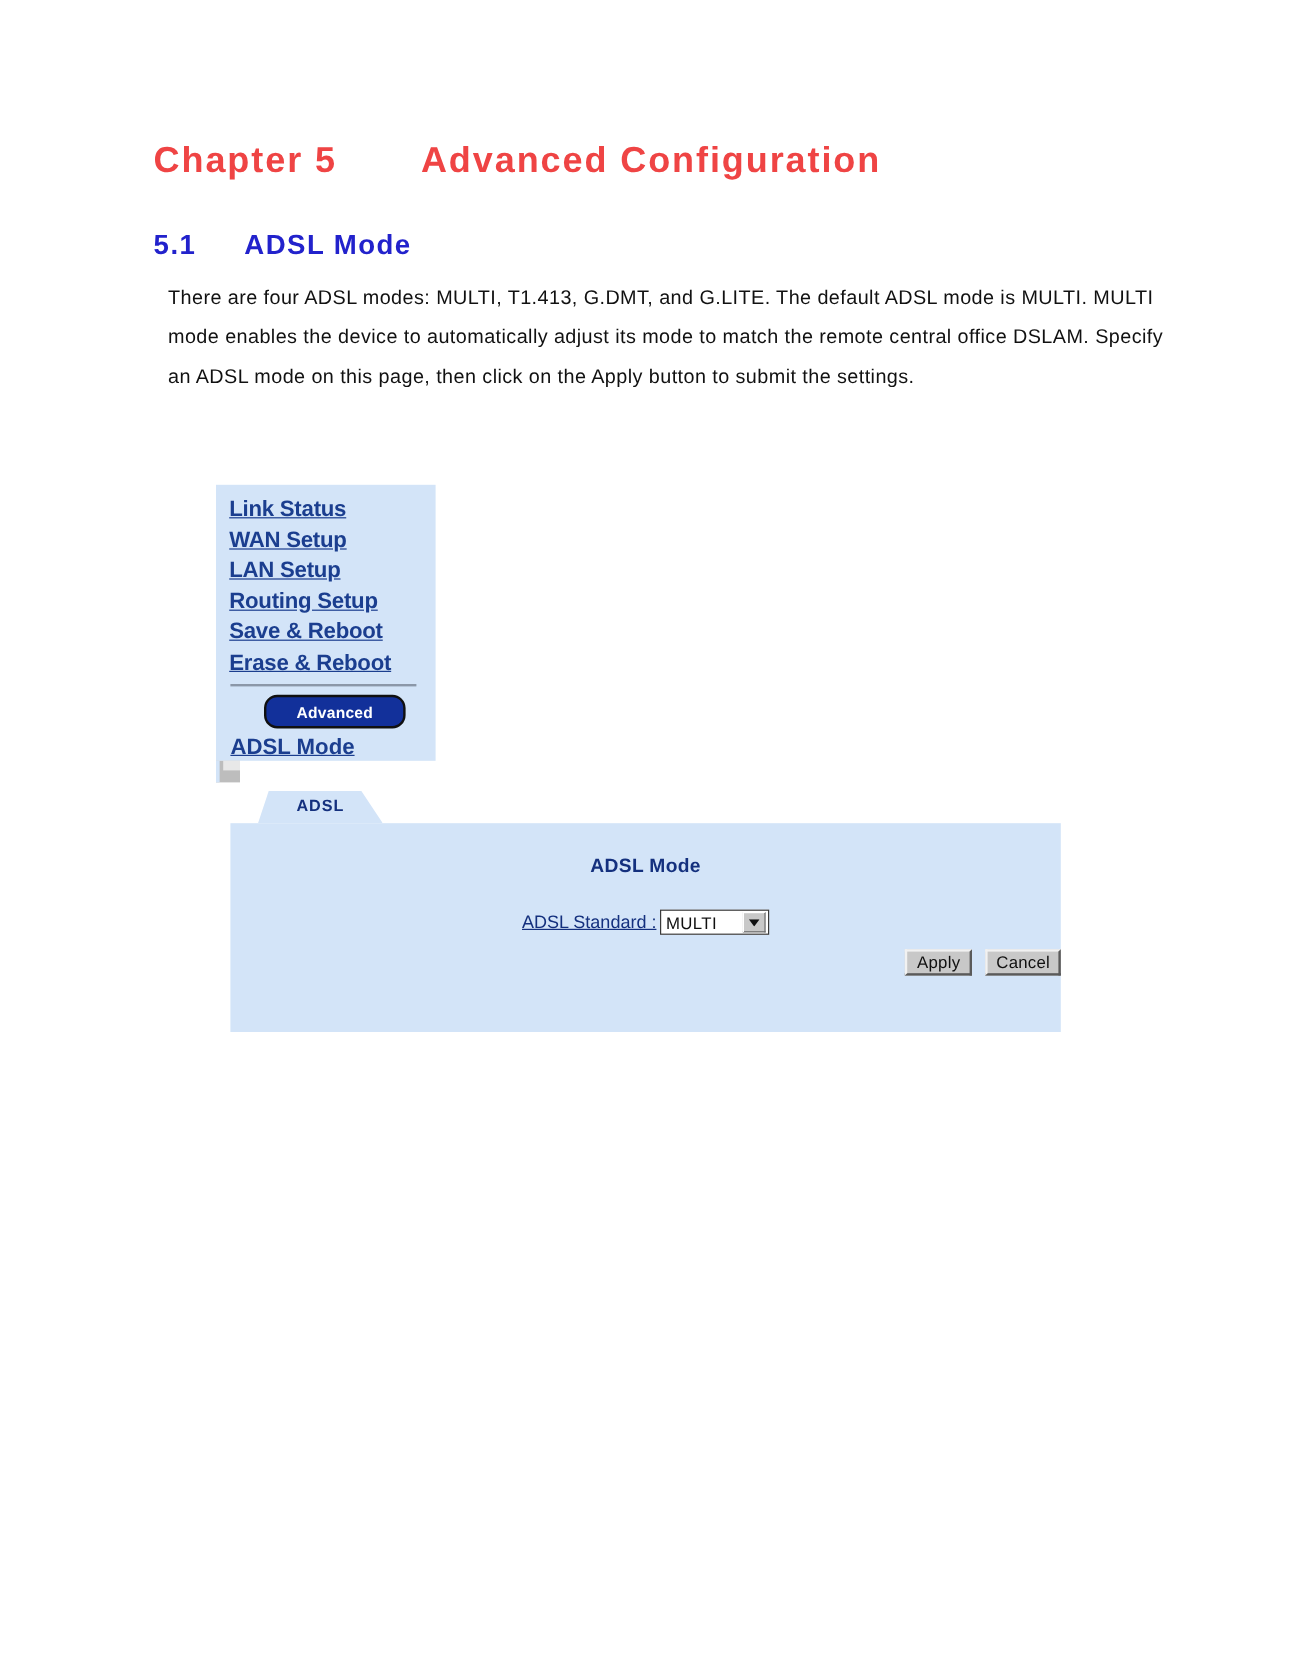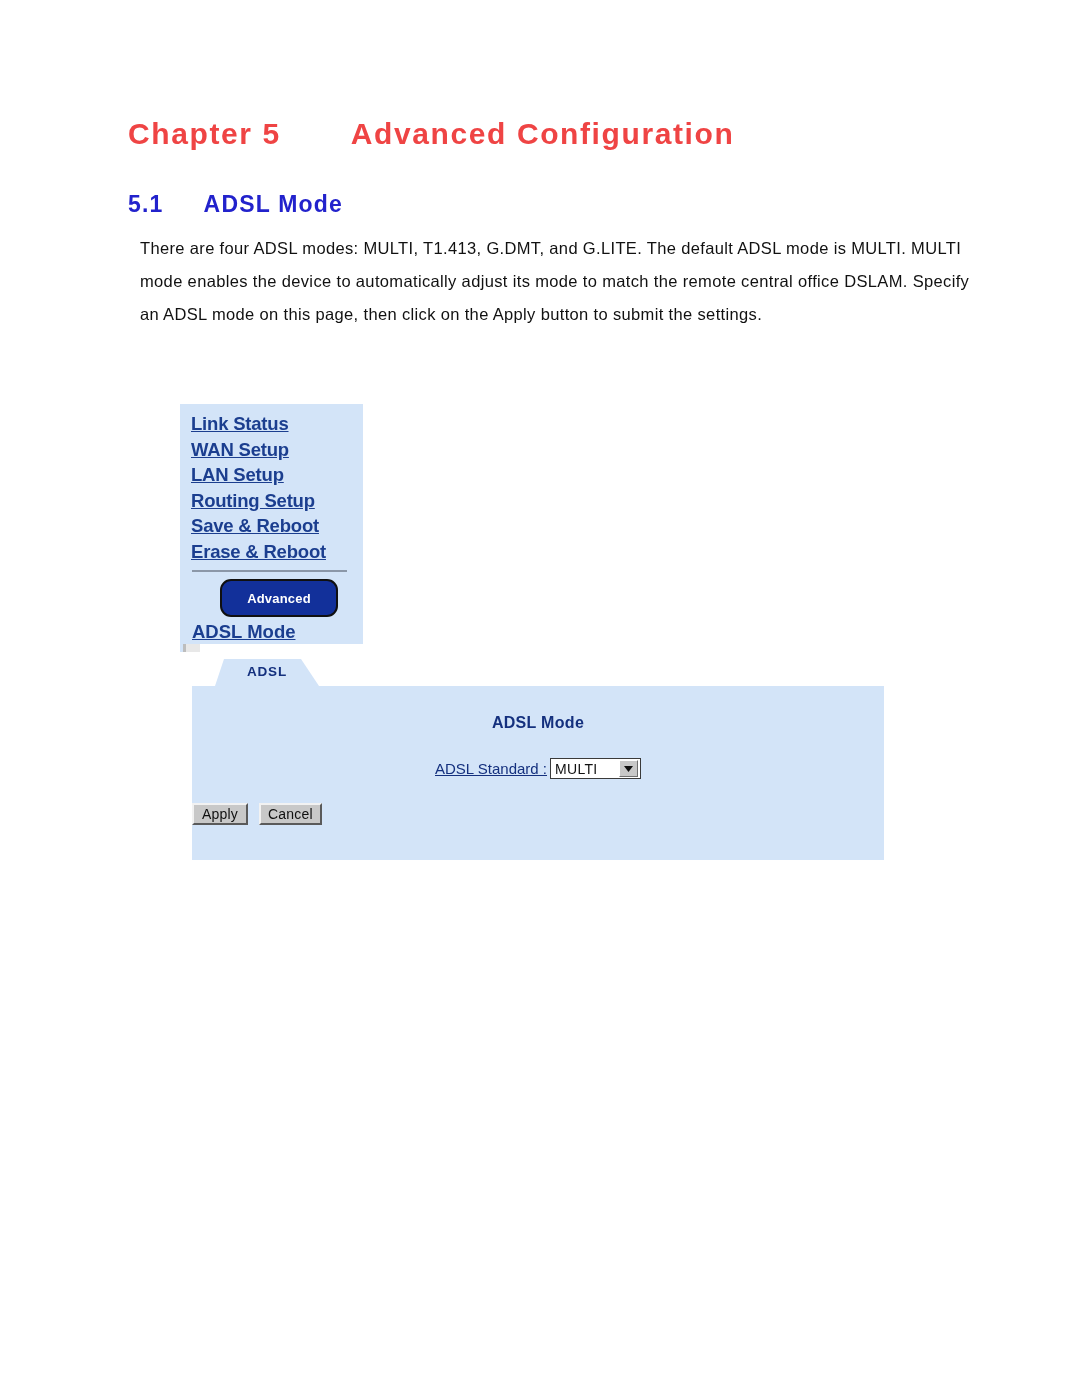--- a/index.html
+++ b/index.html
@@ -108,21 +108,21 @@
     letter-spacing: -0.2px;
   }
   .ss-divider {
     width: 155px;
     height: 2px;
     background: #8b97a8;
     margin: 6px 0 7px 1px;
   }
   .ss-advanced-btn {
     width: 118px;
-    height: 38px;
+    height: 28px;
     border-radius: 11px;
     background: #12309a;
     border: 2px solid #101010;
     color: #ffffff;
     font-size: 13px;
     font-weight: bold;
     display: flex;
     align-items: center;
     justify-content: center;
     margin: 0 0 3px 29px;
@@ -253,23 +253,23 @@
     display: flex;
     align-items: center;
     justify-content: center;
     margin-right: 1.5px;
     box-sizing: border-box;
   }
   .ss-select-arrow svg { display: block; }
 
   .ss-buttons {
     display: flex;
-    justify-content: flex-start;
+    justify-content: flex-end;
     gap: 11px;
-    margin-top: 24px;
+    margin-top: 12px;
   }
   .ss-btn {
     min-width: 56px;
     height: 22px;
     background: #c8c8c8;
     border-top: 2px solid #f2f2f2;
     border-left: 2px solid #f2f2f2;
     border-right: 2px solid #5a5a5a;
     border-bottom: 2px solid #5a5a5a;
     font-size: 14px;

